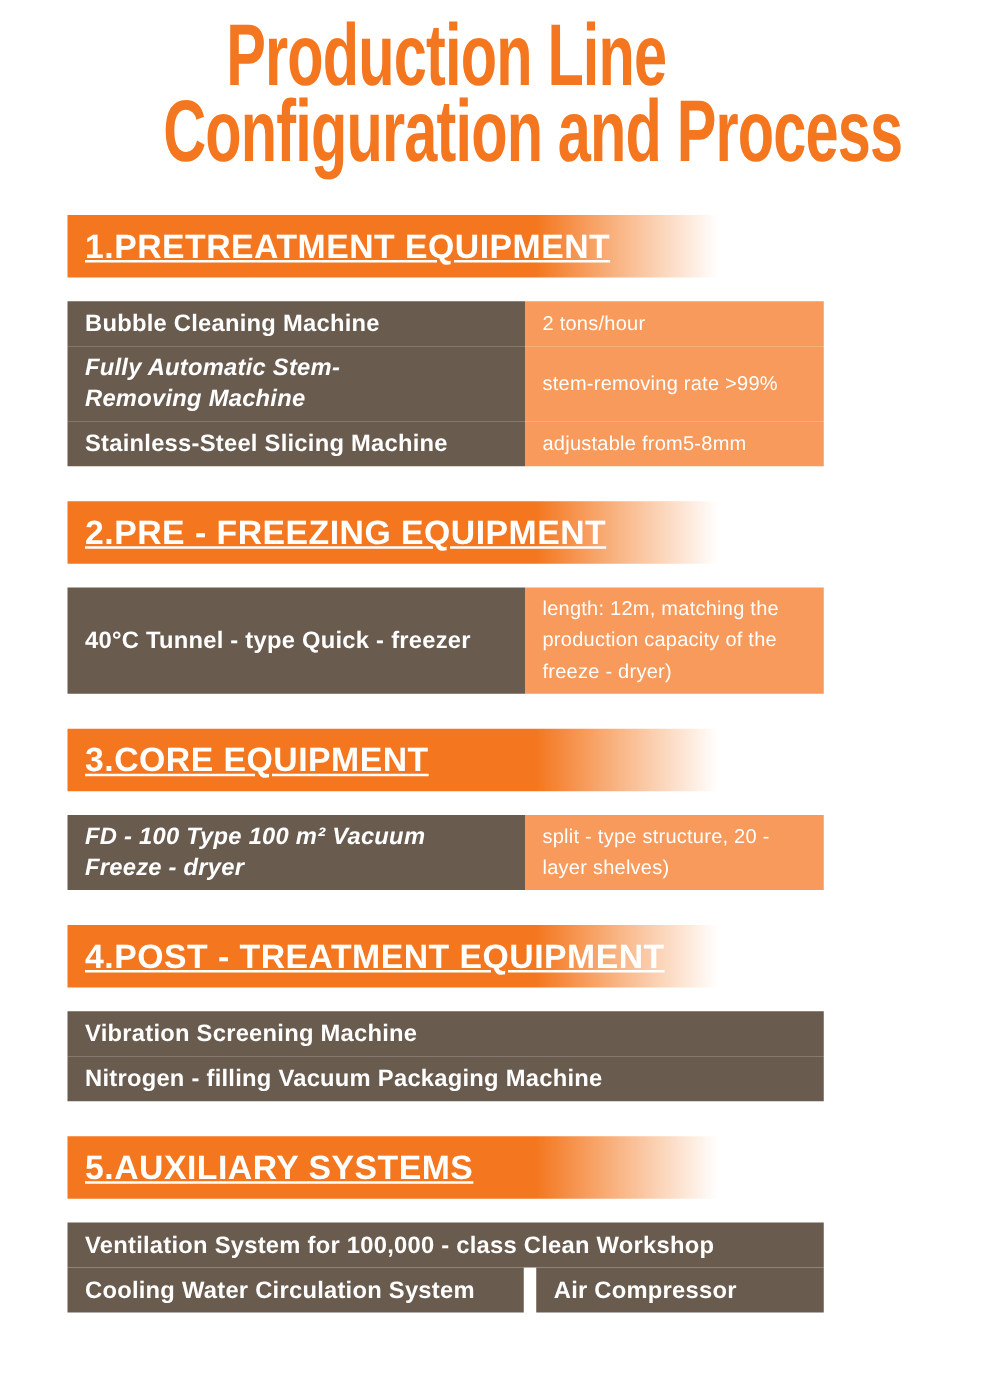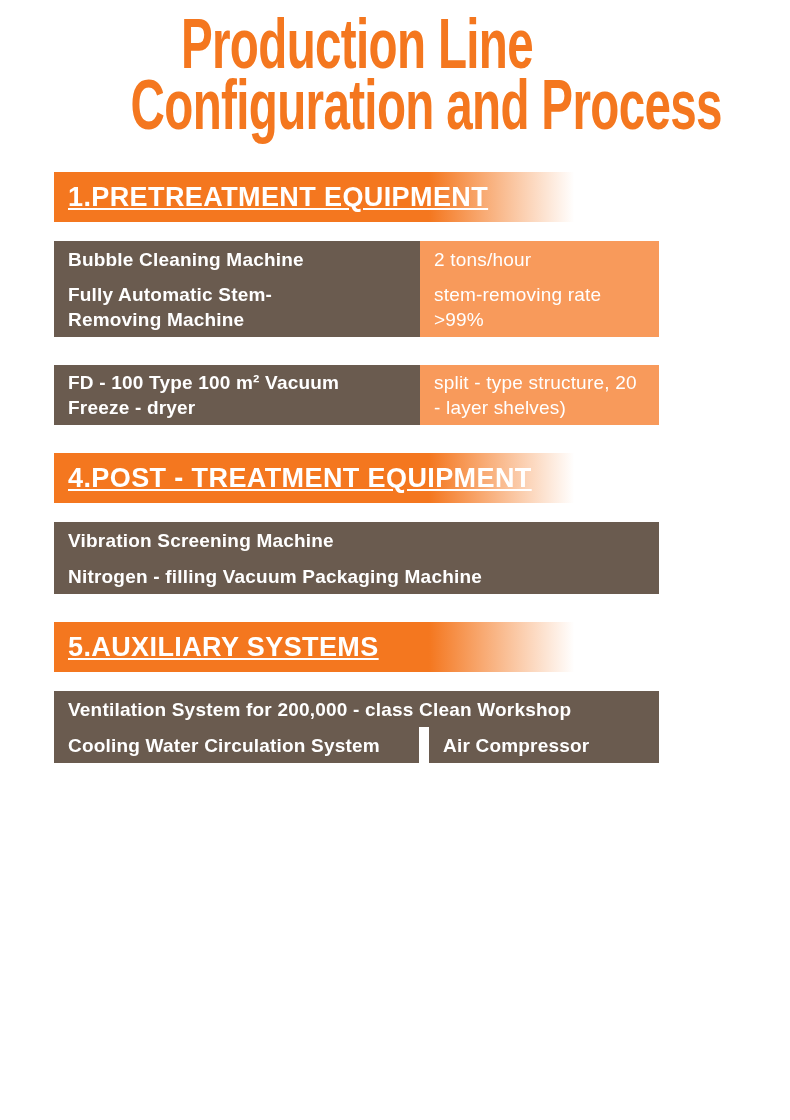--- a/index.html
+++ b/index.html
@@ -62,29 +62,29 @@
     background: #6A5B4F;
     flex: 0 0 366px;
     font-size: 19px;
     font-weight: bold;
     letter-spacing: 0.2px;
     line-height: 25px;
   }
   .value {
     background: #F89A5B;
     flex: 1 1 auto;
-    font-size: 19px;
+    font-size: 16px;
     font-weight: normal;
     letter-spacing: 0.2px;
     line-height: 25px;
   }
   .full { flex: 1 1 auto; text-align: right; }
   .label.first-of-pair { flex: 0 0 365px; margin-right: 10px; }
   .label.second-of-pair { flex: 1 1 auto; }
-  .wrap-narrow { display: inline-block; max-width: 245px; }
+  .wrap-narrow { display: inline-block; max-width: 245px; font-style: italic; }
 </style>
 </head>
 <body>
 
 <div class="page">
 
   <div class="title-block">
     <span class="title-line">Production Line</span>
     <span class="title-line">Configuration and Process</span>
   </div>
@@ -96,24 +96,36 @@
       <div class="row">
         <div class="cell label">Bubble Cleaning Machine</div>
         <div class="cell value">2 tons/hour</div>
       </div>
       <div class="row">
         <div class="cell label">
           <span class="wrap-narrow">Fully Automatic Stem-Removing Machine</span>
         </div>
         <div class="cell value">stem-removing rate &gt;99%</div>
       </div>
+      <div class="row">
+        <div class="cell label">Stainless-Steel Slicing Machine</div>
+        <div class="cell value">adjustable from5-8mm</div>
+      </div>
     </div>
 
+    <div class="section">
+      <div class="sec-header">2.PRE - FREEZING EQUIPMENT</div>
+      <div class="row">
+        <div class="cell label">40°C Tunnel - type Quick - freezer</div>
+        <div class="cell value">length: 12m, matching the production capacity of the freeze - dryer)</div>
+      </div>
+    </div>
 
     <div class="section">
+      <div class="sec-header">3.CORE EQUIPMENT</div>
       <div class="row">
         <div class="cell label">
           <span class="wrap-narrow" style="max-width:300px;">FD - 100 Type 100 m² Vacuum Freeze - dryer</span>
         </div>
         <div class="cell value">split - type structure, 20 - layer shelves)</div>
       </div>
     </div>
 
     <div class="section">
       <div class="sec-header">4.POST - TREATMENT EQUIPMENT</div>
@@ -123,21 +135,21 @@
       <div class="row">
         <div class="cell label full">Nitrogen - filling Vacuum Packaging Machine</div>
       </div>
       <div class="row">
       </div>
     </div>
 
     <div class="section">
       <div class="sec-header">5.AUXILIARY SYSTEMS</div>
       <div class="row">
-        <div class="cell label full">Ventilation System for 200,000 - class Clean Workshop</div>
+        <div class="cell label full">Ventilation System for 100,000 - class Clean Workshop</div>
       </div>
       <div class="row">
         <div class="cell label first-of-pair">Cooling Water Circulation System</div>
         <div class="cell label second-of-pair">Air Compressor</div>
       </div>
     </div>
 
   </div>
 </div>
 

